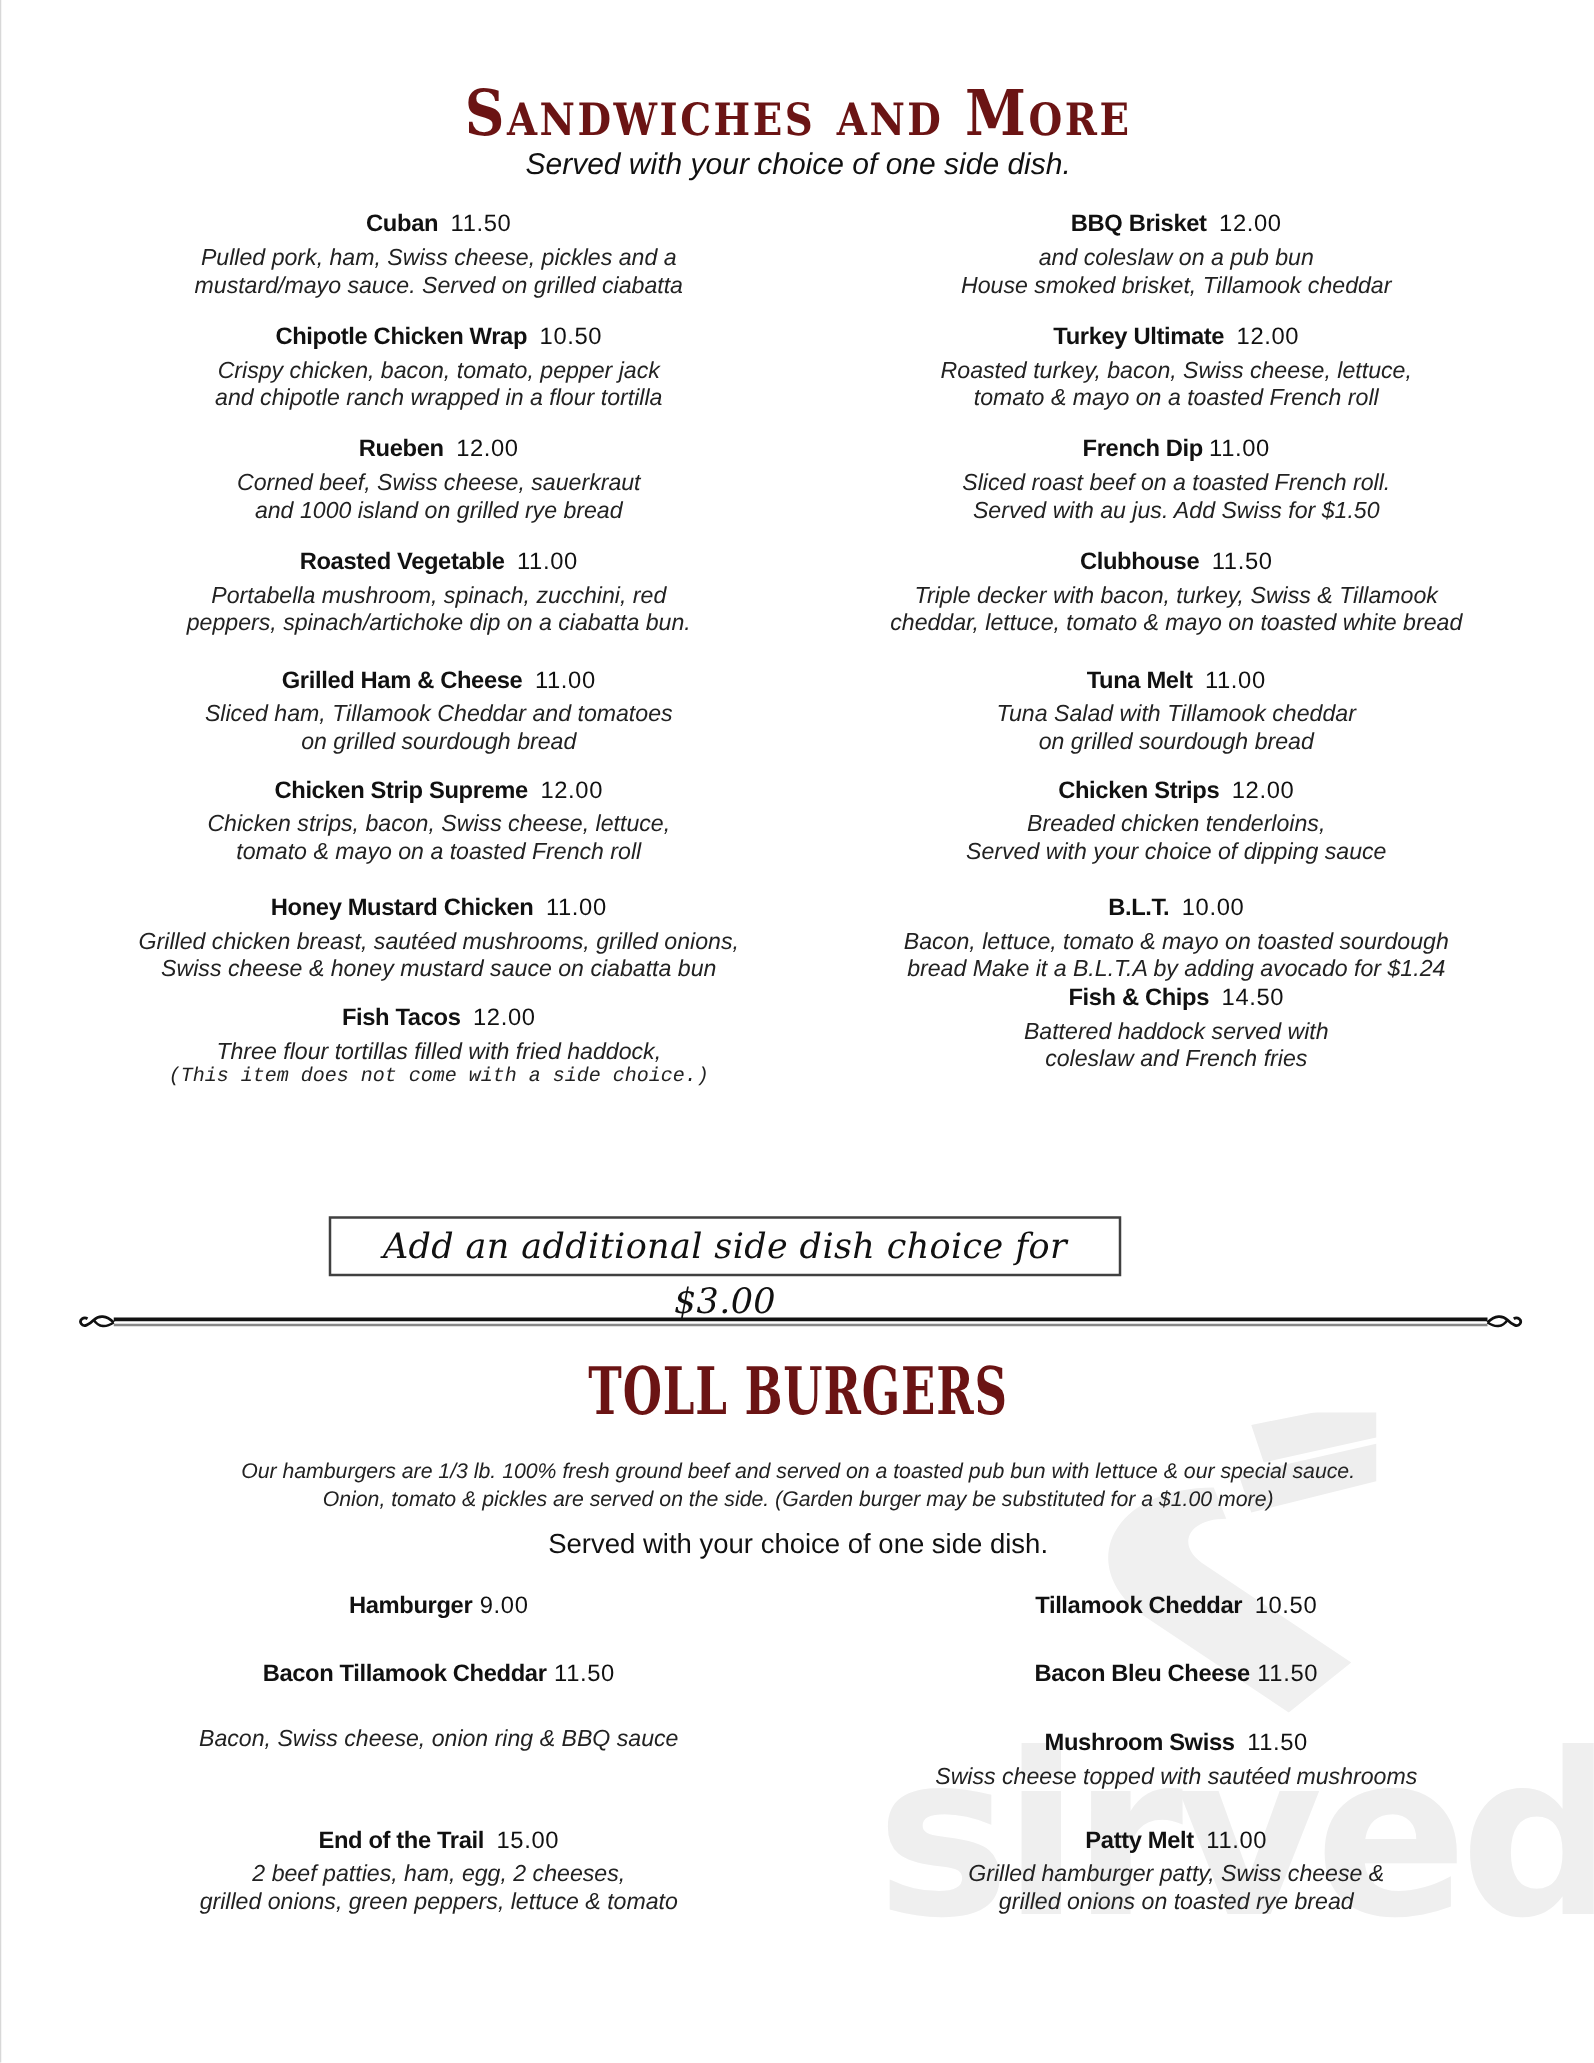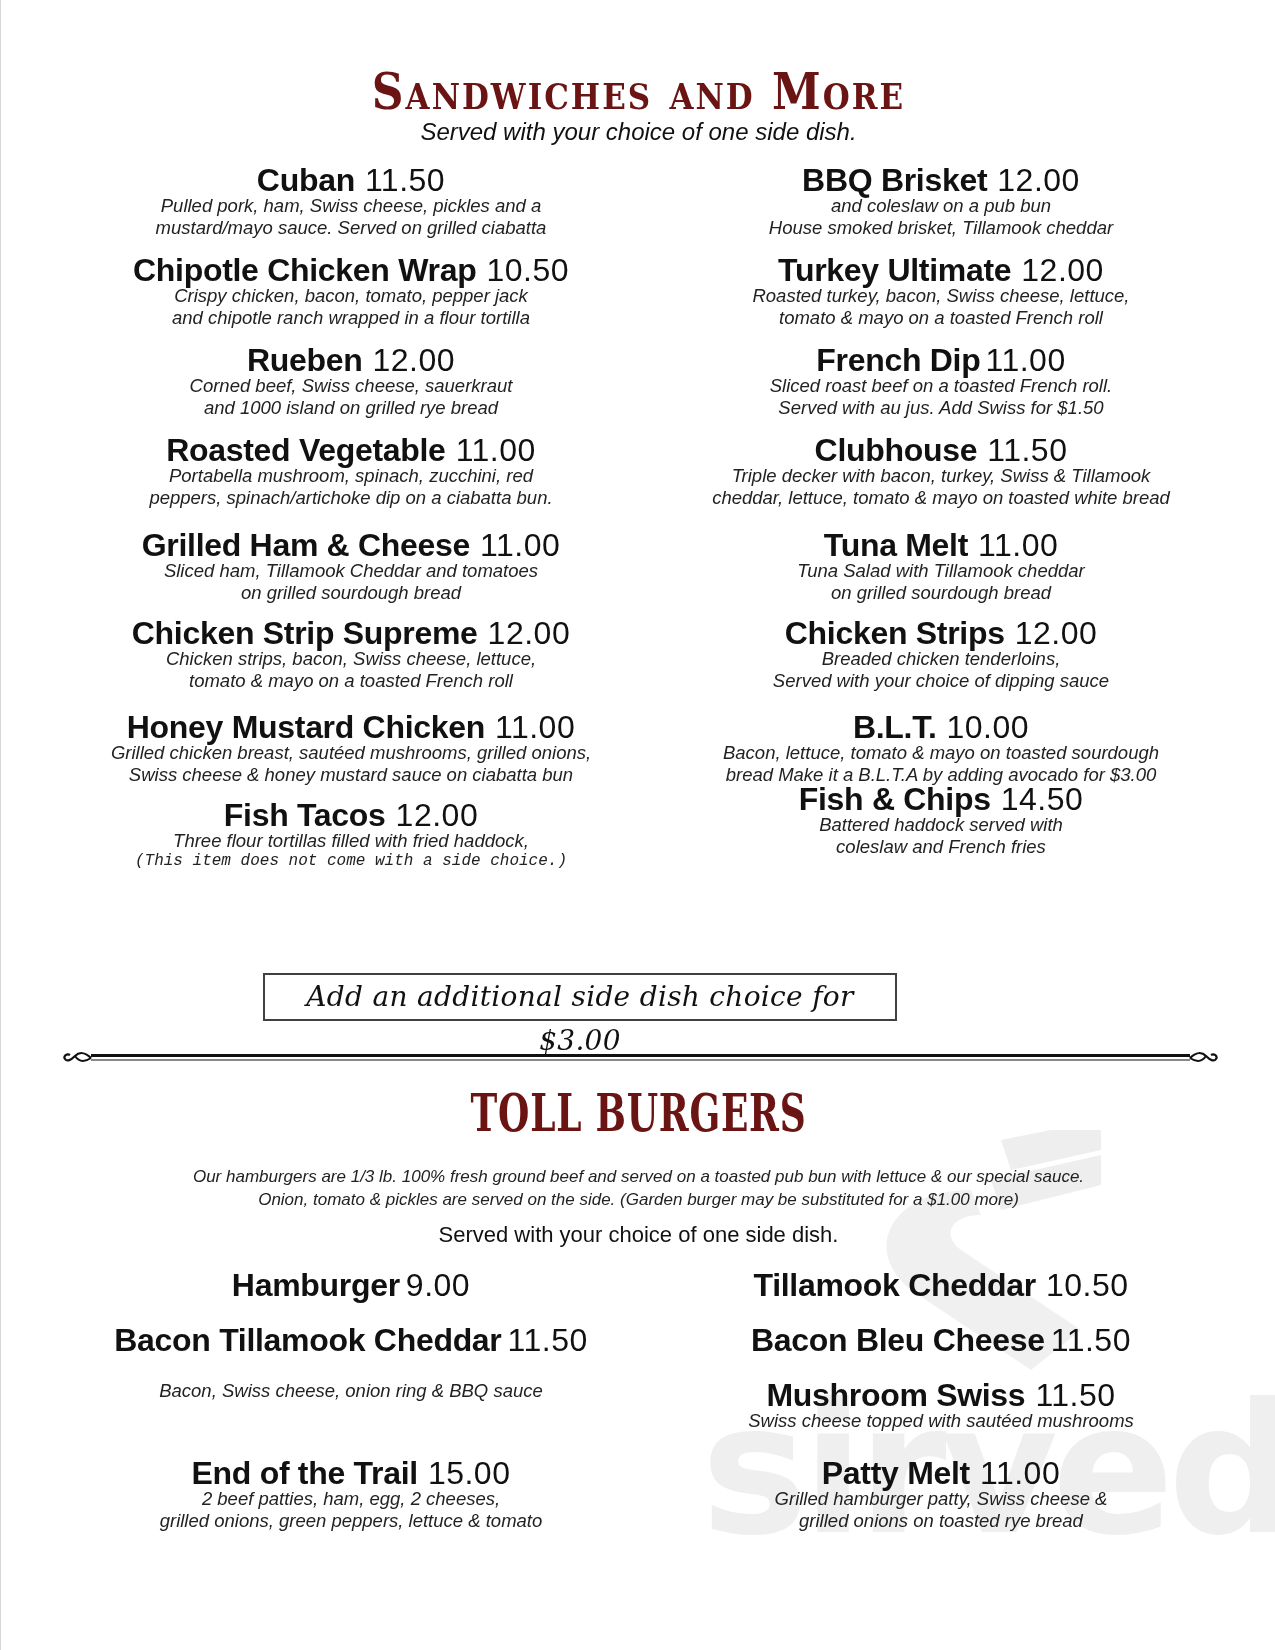--- a/index.html
+++ b/index.html
@@ -50,21 +50,21 @@
     }
 
     
     .col {
       position: absolute; width: 560px; text-align: center;
     }
     .col-left { left: 70px; }
     .col-right { left: 660px; }
 
     .item { position: absolute; left: 0; width: 560px; text-align: center; }
-    .item-head { font-size: 32px; line-height: 30px; white-space: nowrap; }
+    .item-head { font-size: 19px; line-height: 30px; white-space: nowrap; }
     .item-name { font-weight: bold; letter-spacing: -0.3px; }
     .item-name.regular { font-weight: bold; }
     .item-price { font-weight: normal; margin-left: 10px; letter-spacing: 0.5px; }
     .item-desc {
       font-style: italic; font-size: 18.5px; line-height: 22px; color: #222;
       white-space: nowrap;
     }
     .item-note { font-style: italic; font-size: 16px; line-height: 19px; color: #222; font-family: Liberation Mono, monospace; }
 
     
@@ -192,21 +192,21 @@
         <div class="item-desc">on grilled sourdough bread</div>
       </div>
       <div class="item" style="top:618px;">
         <div class="item-head"><span class="item-name">Chicken Strips</span><span class="item-price">12.00</span></div>
         <div class="item-desc">Breaded chicken tenderloins,</div>
         <div class="item-desc">Served with your choice of dipping sauce</div>
       </div>
       <div class="item" style="top:712px;">
         <div class="item-head"><span class="item-name regular">B.L.T.</span><span class="item-price">10.00</span></div>
         <div class="item-desc">Bacon, lettuce, tomato &amp; mayo on toasted sourdough</div>
-        <div class="item-desc">bread  Make it a B.L.T.A by adding avocado for $3.00</div>
+        <div class="item-desc">bread  Make it a B.L.T.A by adding avocado for $1.24</div>
       </div>
       <div class="item" style="top:784px;text-align:center;">
         <div class="item-head"><span class="item-name">Fish &amp; Chips</span><span class="item-price">14.50</span></div>
         <div class="item-desc">Battered haddock served with</div>
         <div class="item-desc">coleslaw and French fries</div>
       </div>
     </div>
 
     <div class="side-box">
       <span>Add an additional side dish choice for $3.00</span>

